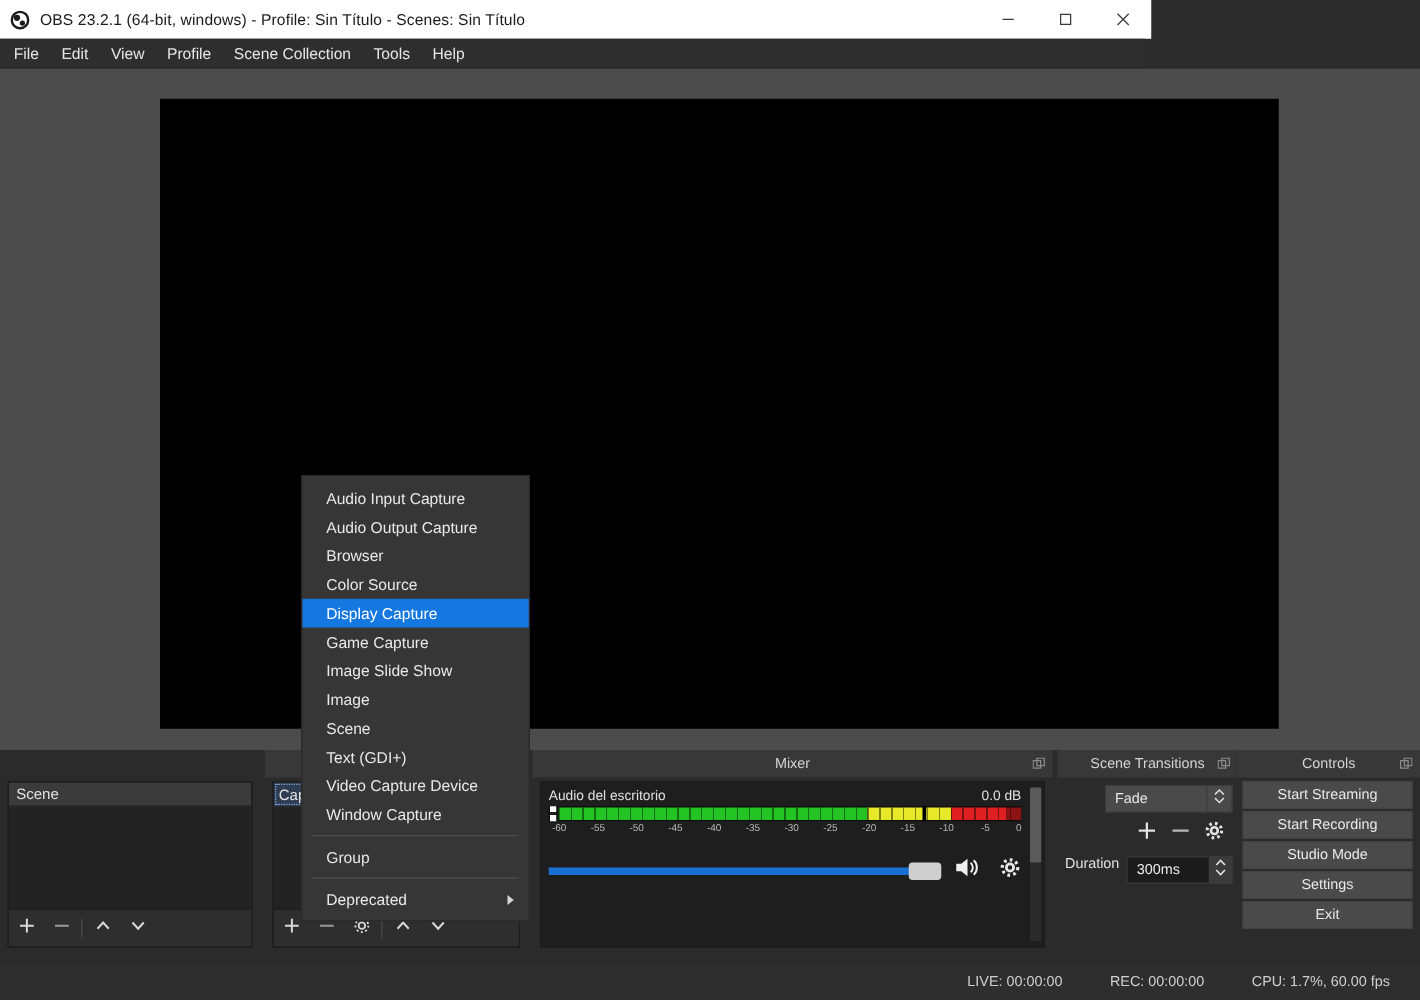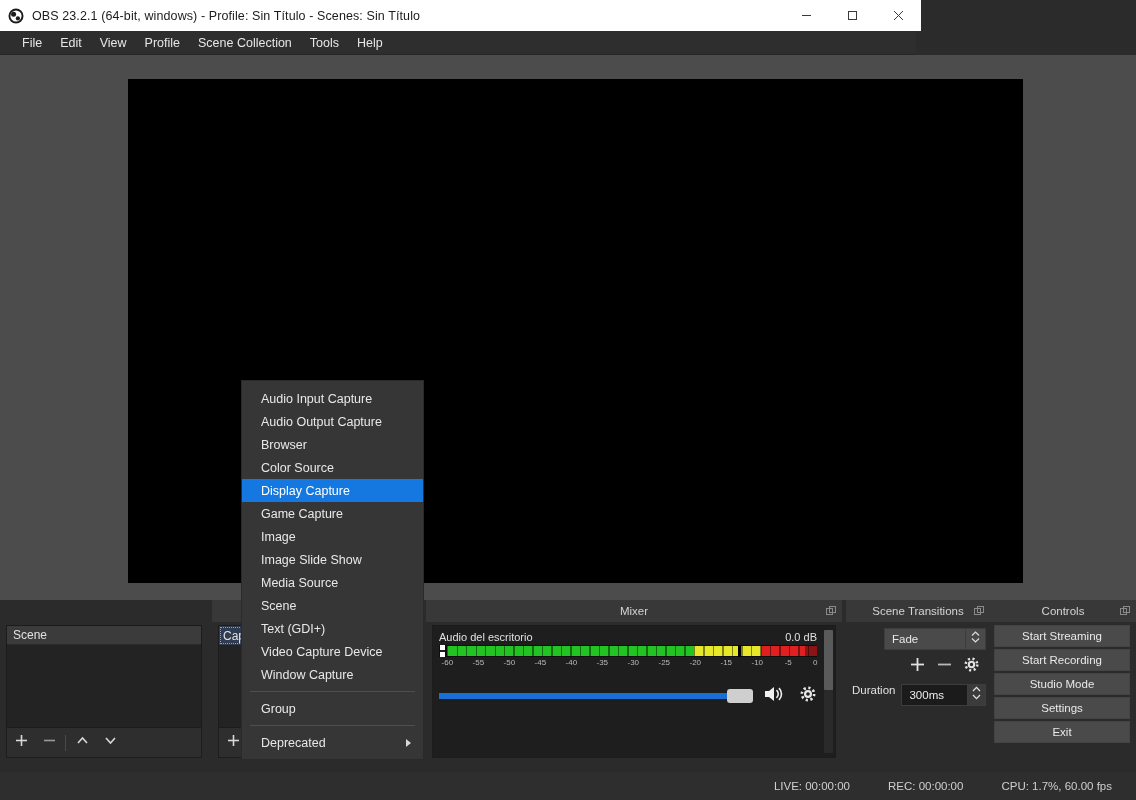--- a/index.html
+++ b/index.html
@@ -34,21 +34,20 @@
     color: #3a3a3a; font-size: 12px; background: transparent;
   }
   .win-btn svg { display: block; }
 
   
   .menubar {
     position: absolute; top: 31px; left: 0; width: 916px; height: 24px;
     background: #2e2e2e;
     display: flex; align-items: center;
     border-bottom: 1px solid #262626;
-    padding-left: 11px;
   }
   .menu-item {
     color: #e6e6e6; font-size: 12.5px;
     padding: 3px 9px; white-space: nowrap;
   }
   .menu-item:first-child { margin-left: 2px; }
 
   
   .preview-area {
     position: absolute; top: 55px; left: 0; width: 1136px; height: 545px;
@@ -566,23 +565,22 @@
   <span class="status-item">CPU: 1.7%, 60.00 fps</span>
 </div>
 
 <div class="ctxmenu">
   <div class="ctx-item">Audio Input Capture</div>
   <div class="ctx-item">Audio Output Capture</div>
   <div class="ctx-item">Browser</div>
   <div class="ctx-item">Color Source</div>
   <div class="ctx-item highlight">Display Capture</div>
   <div class="ctx-item">Game Capture</div>
+  <div class="ctx-item">Image Slide Show</div>
   <div class="ctx-item">Image</div>
-  <div class="ctx-item">Image Slide Show</div>
-  <div class="ctx-item">Media Source</div>
   <div class="ctx-item">Scene</div>
   <div class="ctx-item">Text (GDI+)</div>
   <div class="ctx-item">Video Capture Device</div>
   <div class="ctx-item">Window Capture</div>
   <div class="ctx-sep"></div>
   <div class="ctx-item">Group</div>
   <div class="ctx-sep"></div>
   <div class="ctx-item">
     <span>Deprecated</span>
     <span class="ctx-arrow"></span>

